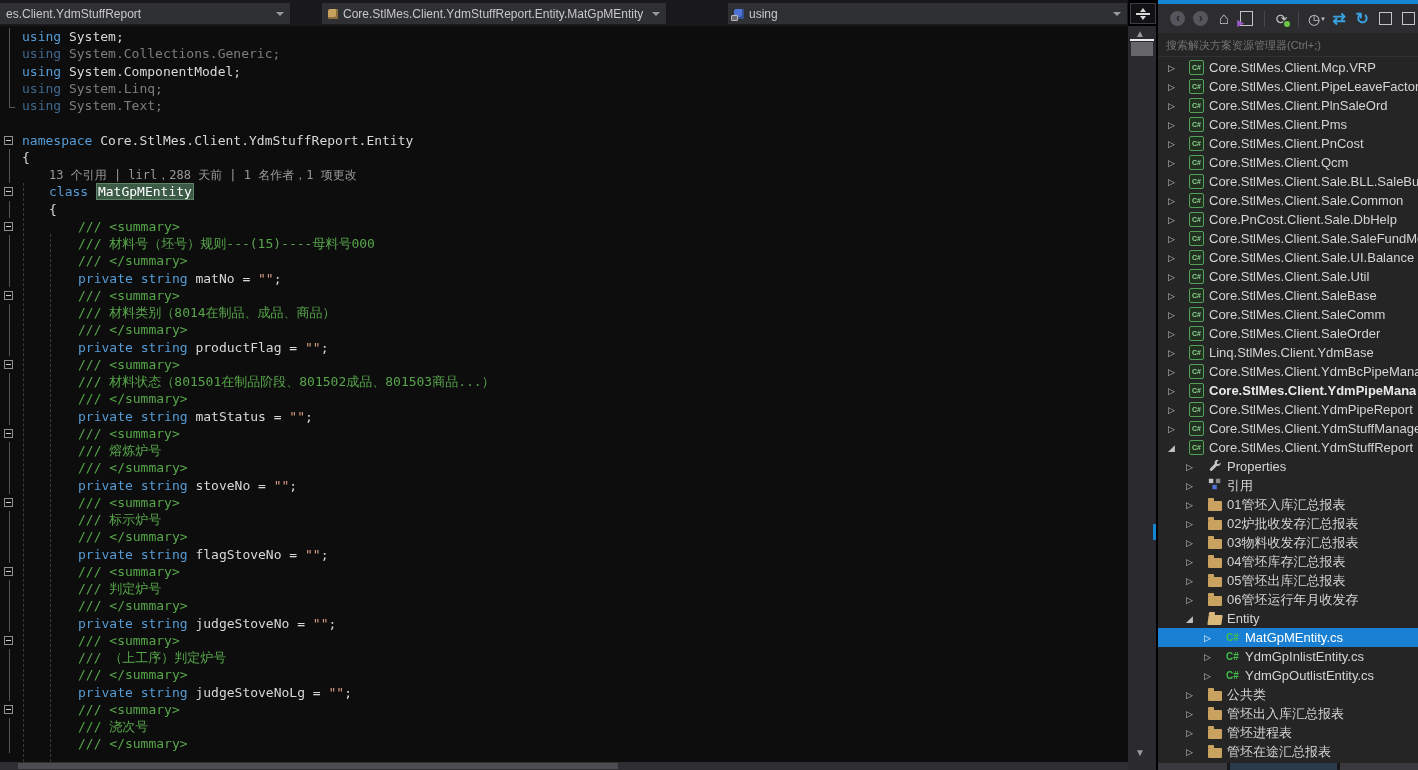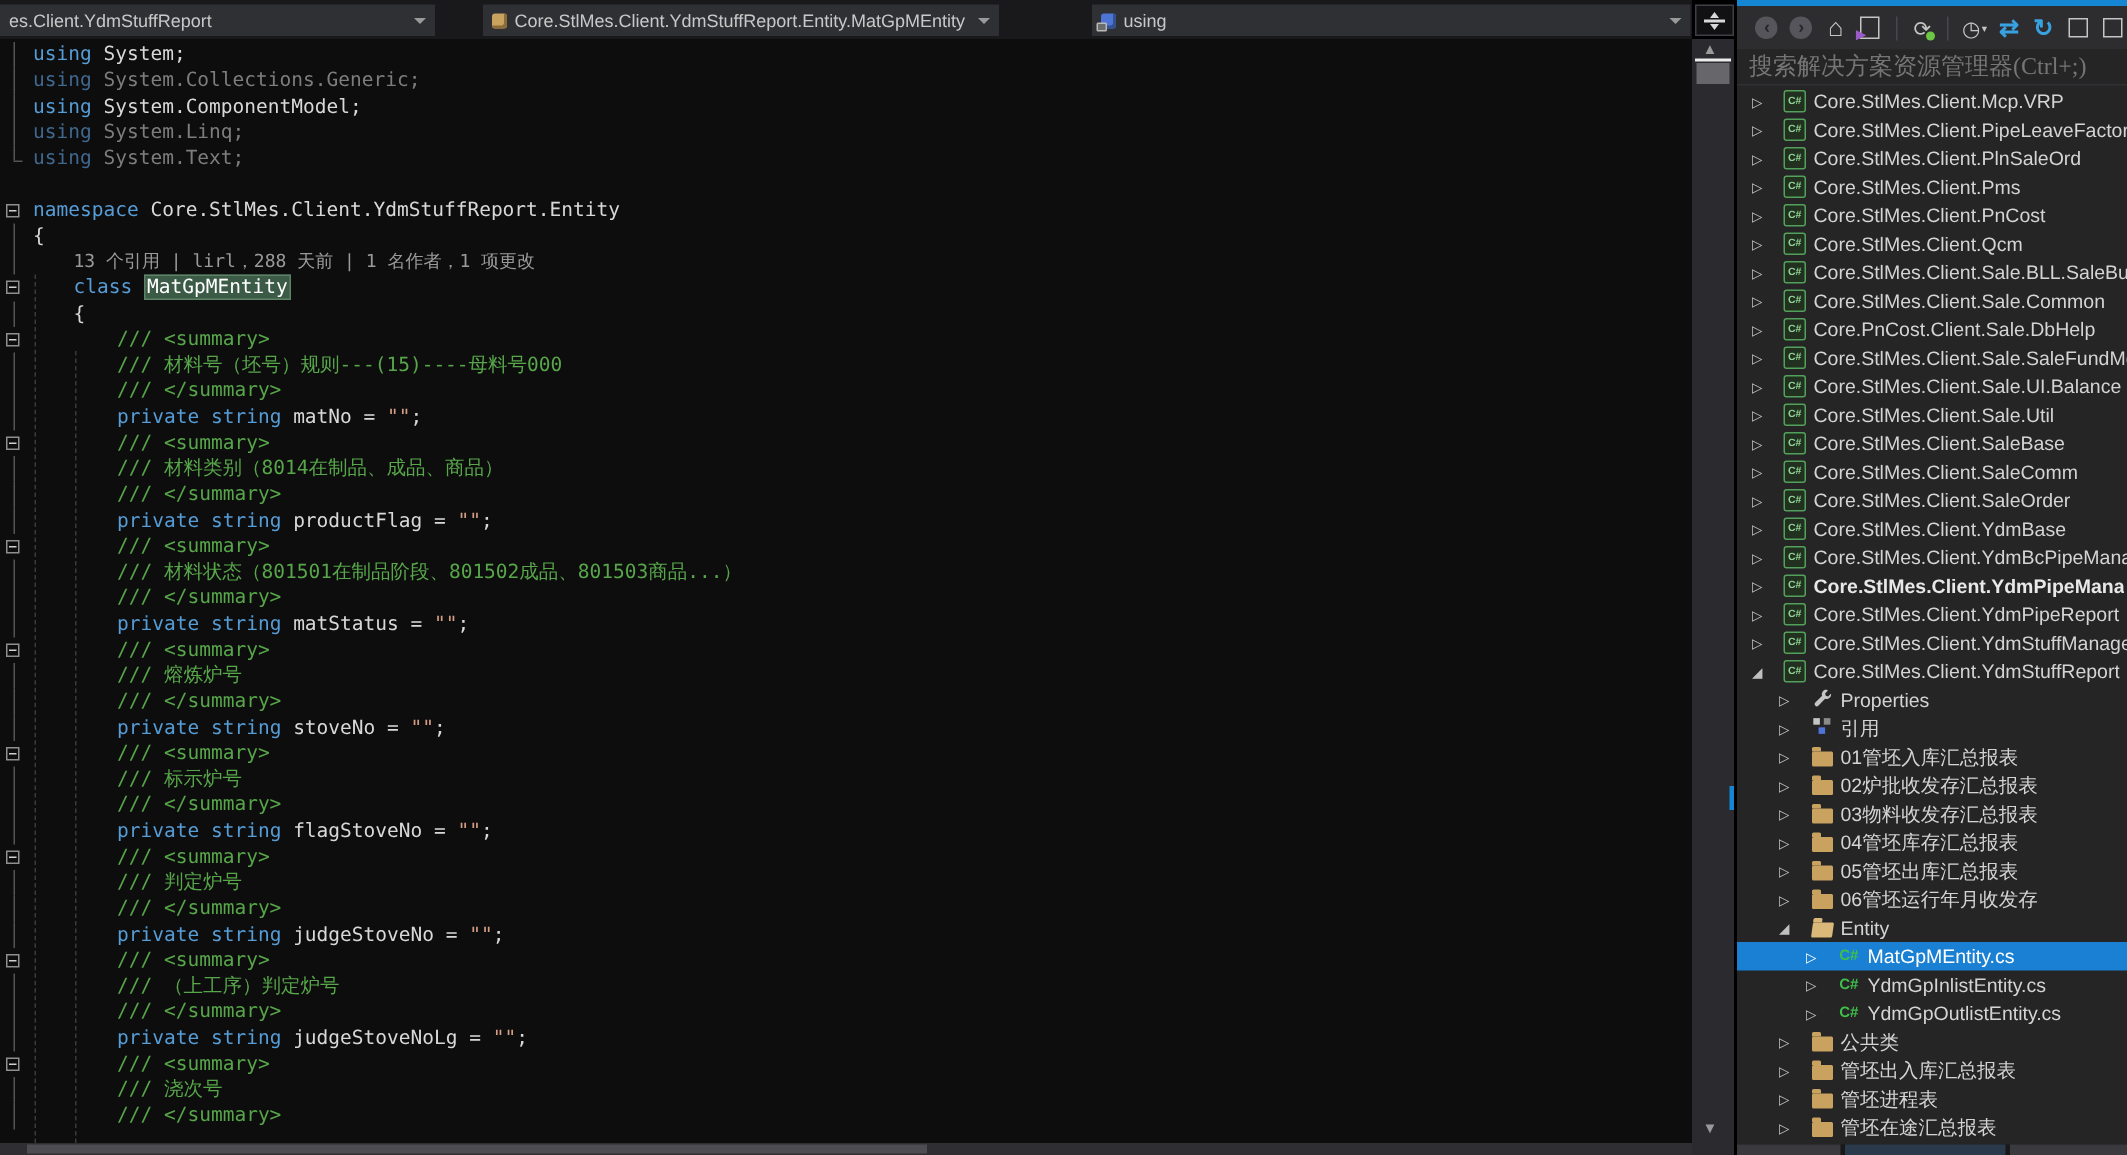--- a/index.html
+++ b/index.html
@@ -78,21 +78,21 @@
     clip-path:polygon(0 0,100% 50%,0 100%);}
   .greendot::after{content:"";position:absolute;right:1px;bottom:2px;width:6px;height:6px;border-radius:50%;
     background:#6cc644;}
   .blue{color:#38a1e0;font-weight:bold;font-size:16px;}
   .ddsm{font-size:7px;color:#c5c5c5;margin-left:1px;}
   .copyic{width:11px;height:11px;border:1px solid #c5c5c5;position:relative;background:#2d2d30;}
   .copyic::before{content:"";position:absolute;left:3px;top:-4px;width:11px;height:11px;border:1px solid #c5c5c5;
     background:#2d2d30;z-index:-1;}
   .sesearch{position:absolute;left:0;top:33px;right:0;height:23px;background:#252526;border-bottom:1px solid #313135;}
   .sesearch input{width:100%;height:100%;background:transparent;border:none;outline:none;color:#8b8b8b;
-    font-size:16px;padding:0 8px;box-sizing:border-box;font-family:Liberation Serif, serif;}
+    font-size:11px;padding:0 8px;box-sizing:border-box;font-family:Liberation Sans, sans-serif;}
   .setree{position:absolute;left:0;top:58px;right:0;bottom:7px;overflow:hidden;}
   .trow{height:19px;display:flex;align-items:center;white-space:nowrap;overflow:hidden;color:#d4d4d4;
     font-size:13px;}
   .trow.sel{background:#1980d4;color:#fff;}
   .exp{width:22px;flex:0 0 22px;font-size:9px;color:#c0c0c0;text-align:left;padding-left:2px;box-sizing:border-box;}
   .trow.sel .exp{color:#fff;}
   .tico{width:17px;flex:0 0 17px;margin-right:4px;display:flex;align-items:center;justify-content:center;}
   .lbl{overflow:hidden;}
   .lbl.bold{font-weight:bold;color:#e8e8e8;}
   .ic-proj{width:13px;height:13px;border:1px solid #53a05c;border-radius:2px;color:#8fd396;font-size:7px;
@@ -345,21 +345,21 @@
           <span class="tico">
             <span class="ic-proj">C#</span>
           </span>
           <span class="lbl">Core.StlMes.Client.SaleOrder</span>
         </div>
         <div class="trow" style="padding-left: 8px;">
           <span class="exp">▷</span>
           <span class="tico">
             <span class="ic-proj">C#</span>
           </span>
-          <span class="lbl">Core.StlMes.Client.YdmBase</span>
+          <span class="lbl">Linq.StlMes.Client.YdmBase</span>
         </div>
         <div class="trow" style="padding-left: 8px;">
           <span class="exp">▷</span>
           <span class="tico">
             <span class="ic-proj">C#</span>
           </span>
           <span class="lbl">Core.StlMes.Client.YdmBcPipeMana</span>
         </div>
         <div class="trow" style="padding-left: 8px;">
           <span class="exp">▷</span>

